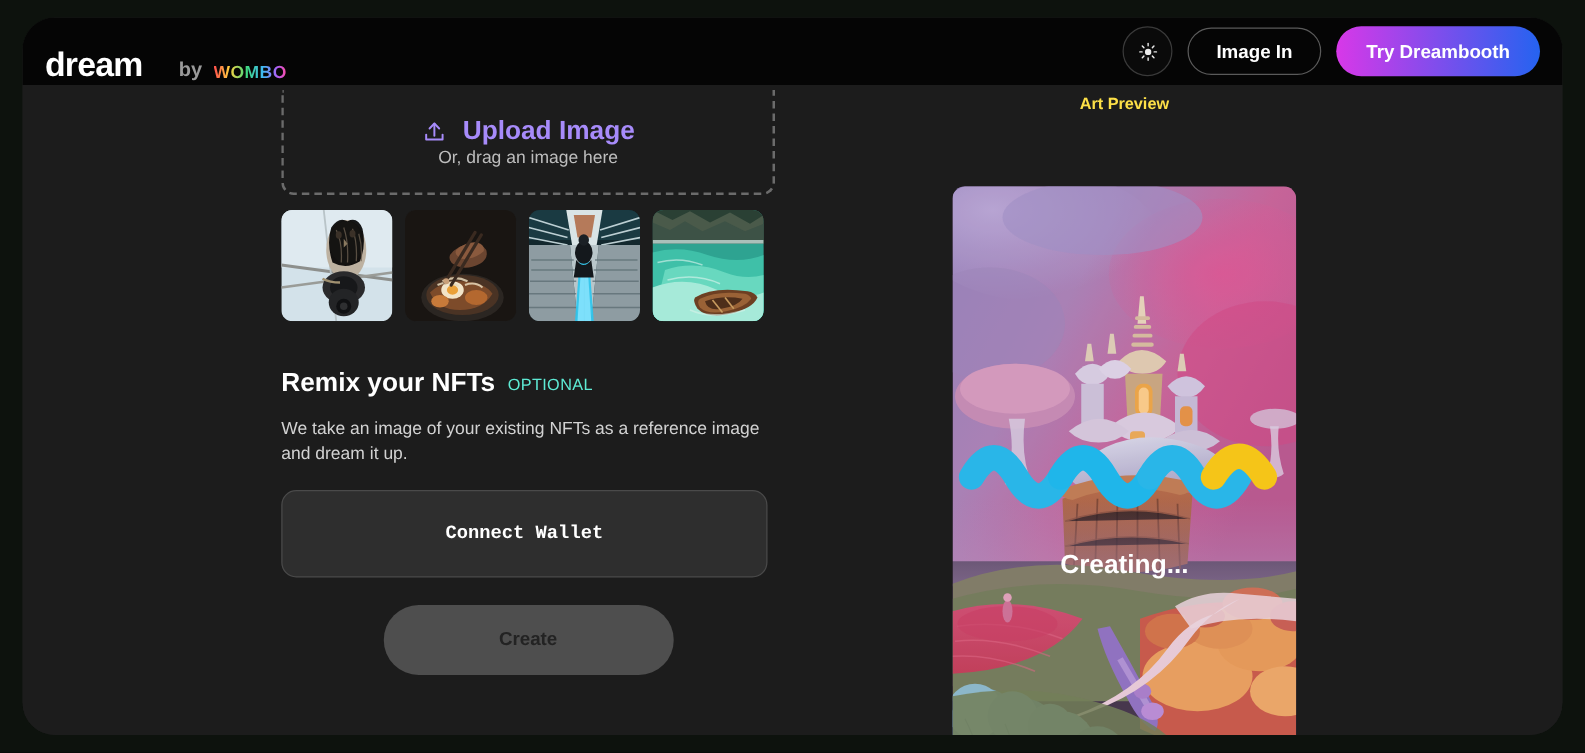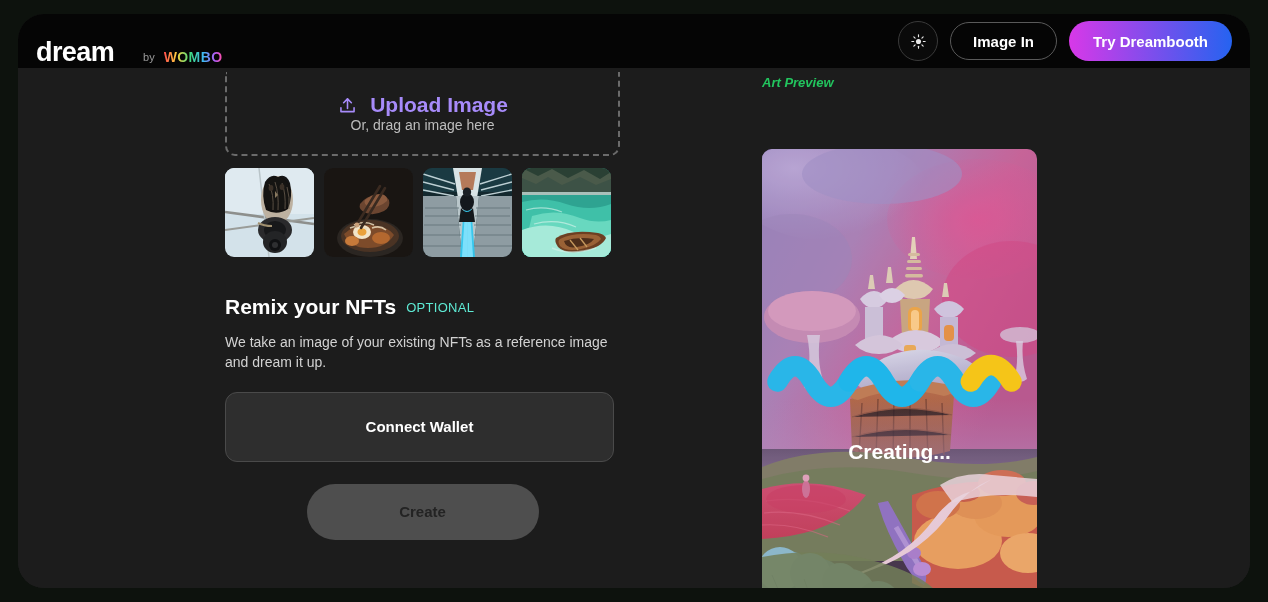--- a/index.html
+++ b/index.html
@@ -45,23 +45,23 @@
     align-items: baseline;
     gap: 9px;
   }
   .brand-name {
     font-size: 27px;
     font-weight: bold;
     color: #ffffff;
     letter-spacing: -0.6px;
   }
   .brand-by {
-    font-size: 11px;
+    font-size: 16px;
     color: #9a9a9a;
-    font-weight: normal;
+    font-weight: bold;
     padding-left: 20px;
   }
   .wombo-mark {
     font-size: 14px;
     font-weight: bold;
     letter-spacing: 0.4px;
     background-image: linear-gradient(90deg,#ff4d4d 0%,#ffd23f 22%,#3fd97f 45%,#3fb8f5 68%,#b05cf5 88%,#ff4da6 100%);
     -webkit-background-clip: text;
     background-clip: text;
     color: transparent;
@@ -216,21 +216,21 @@
   .connect-wallet-btn {
     margin-top: 19px;
     width: 389px;
     height: 70px;
     border-radius: 12px;
     background: #2e2e2e;
     border: 1px solid #4a4a4a;
     color: #ffffff;
     font-size: 15px;
     font-weight: bold;
-    font-family: Liberation Sans, sans-serif;
+    font-family: Liberation Mono, monospace;
     cursor: pointer;
     display: flex;
     align-items: center;
     justify-content: center;
   }
 
   .create-btn-wrap {
     margin-top: 22px;
     display: flex;
     justify-content: center;
@@ -250,27 +250,27 @@
     align-items: center;
     justify-content: center;
   }
 
   
   #right-panel {
     width: 510px;
     position: relative;
   }
   .art-preview-title {
+    text-align: center;
     font-size: 13px;
     font-weight: bold;
-    color: #22c55e;
+    color: #fde047;
     margin-top: 7px;
     width: 275px;
     margin-left: 22px;
-    font-style: italic;
   }
   .art-frame {
     position: absolute;
     left: 22px;
     top: 81px;
     width: 275px;
     height: 484px;
     border-radius: 10px;
     overflow: hidden;
     background: #3a2d40;

